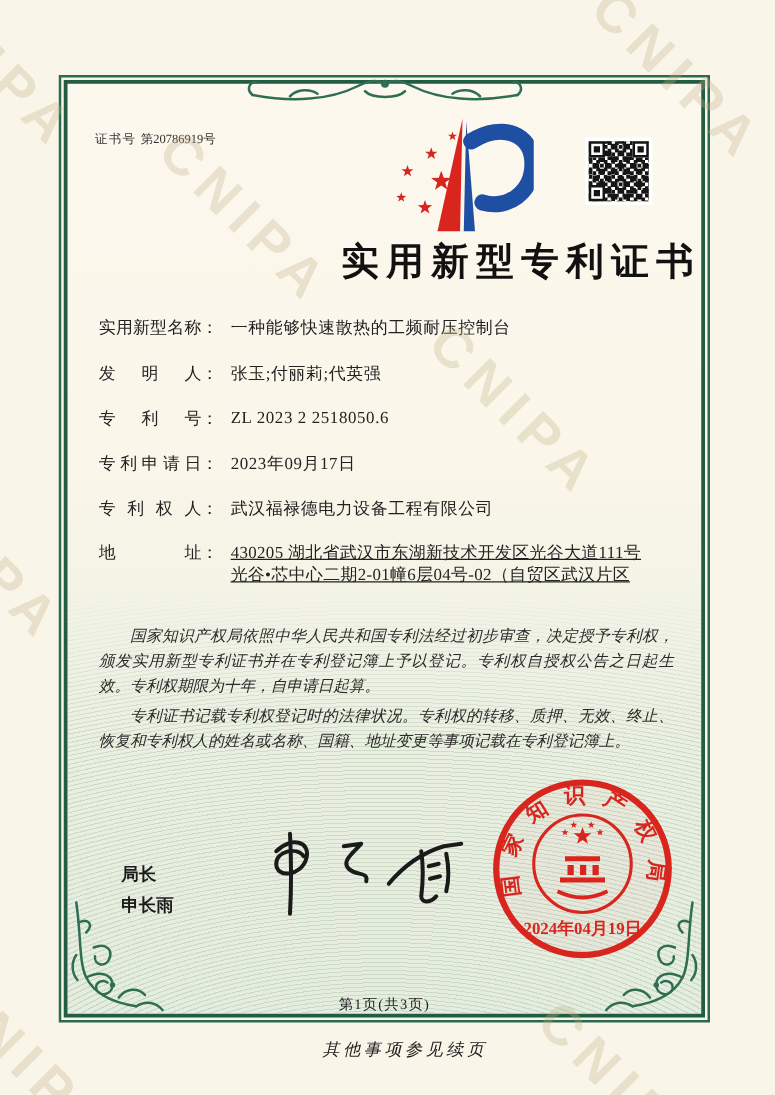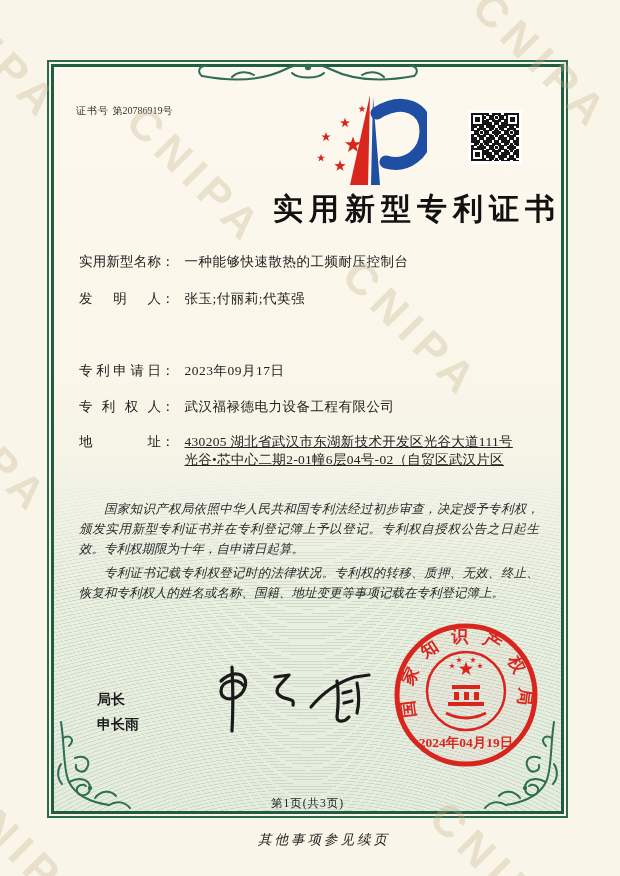--- a/index.html
+++ b/index.html
@@ -158,20 +158,23 @@
       </div>
     </div>
 
     <div class="title">实用新型专利证书</div>
 
     <div class="frow" style="top:186px">
       <span class="flabel">实用新型名称</span><span class="fcolon">：</span><span class="fval">一种能够快速散热的工频耐压控制台</span>
     </div>
     <div class="frow" style="top:223px">
       <span class="flabel">发明人</span><span class="fcolon">：</span><span class="fval">张玉;付丽莉;代英强</span>
+    </div>
+    <div class="frow" style="top:259px">
+      <span class="flabel">专利号</span><span class="fcolon">：</span><span class="fval">ZL 2023 2 2518050.6</span>
     </div>
     <div class="frow" style="top:295px">
       <span class="flabel">专利申请日</span><span class="fcolon">：</span><span class="fval">2023年09月17日</span>
     </div>
     <div class="frow" style="top:331px">
       <span class="flabel">专利权人</span><span class="fcolon">：</span><span class="fval">武汉福禄德电力设备工程有限公司</span>
     </div>
     <div class="frow" style="top:366px">
       <span class="flabel">地址</span><span class="fcolon">：</span><span class="fval-block"><span>430205 湖北省武汉市东湖新技术开发区光谷大道111号</span><br><span>光谷•芯中心二期2-01幢6层04号-02（自贸区武汉片区</span></span>
     </div>

